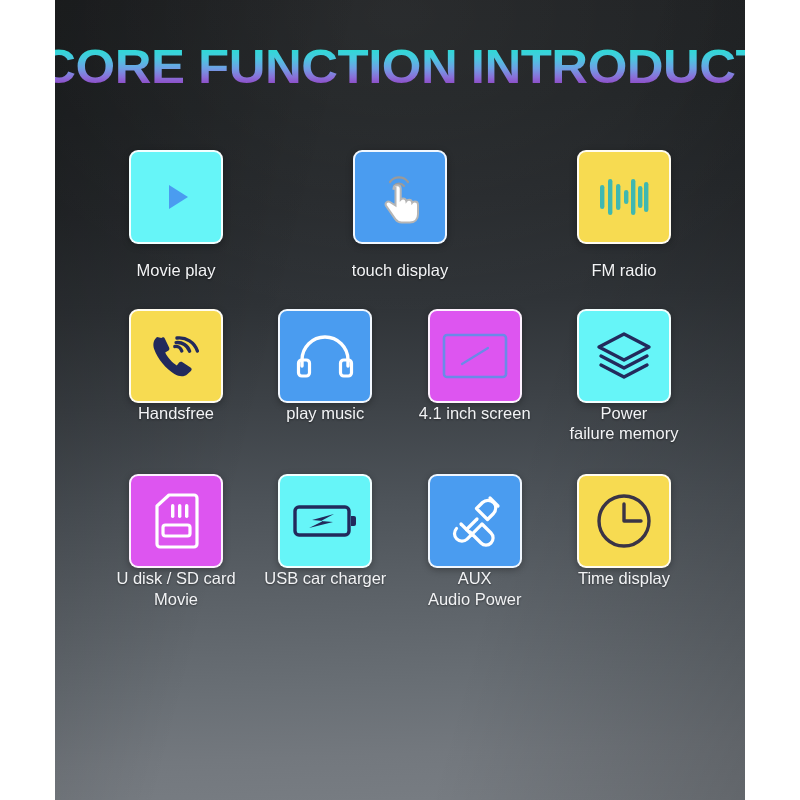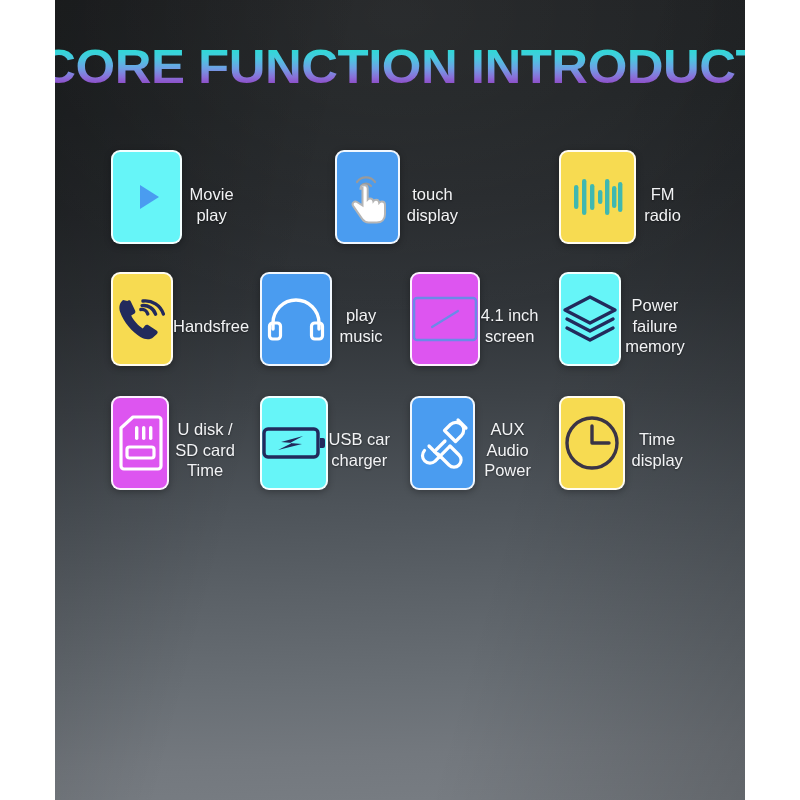--- a/index.html
+++ b/index.html
@@ -79,31 +79,30 @@
   .row {
     display:flex;
     width:690px;
     padding:0 56px;
     justify-content:space-between;
   }
   .row.r1 { margin-bottom:28px; }
   .row.r2 { margin-bottom:30px; }
   .cell {
     width:130px;
-    display:flex; flex-direction:row; align-items:center;
+    display:flex; flex-direction:column; align-items:center;
   }
   .tile {
     width:94px; height:94px;
     border-radius:9px;
     border:2px solid rgba(255,255,255,0.92);
     display:flex; align-items:center; justify-content:center;
     box-shadow:0 2px 7px rgba(0,0,0,0.30);
   }
   .label {
-    margin-top:14px;
     color:#f2f3f5;
     font-size:16.5px;
     line-height:1.25;
     text-align:center;
     white-space:pre-line;
     text-shadow:0 1px 2px rgba(0,0,0,0.45);
   }
   .row.r1 .label { margin-top:16px; }
 
   svg { display:block; }
@@ -250,21 +249,21 @@
                 <g fill="#ffffff">
                   <rect x="18" y="11" width="3.4" height="14" rx="1.7"></rect>
                   <rect x="25" y="11" width="3.4" height="14" rx="1.7"></rect>
                   <rect x="32" y="11" width="3.4" height="14" rx="1.7"></rect>
                 </g>
                 <rect x="10" y="32" width="27" height="11" rx="2.5" fill="none" stroke="#ffffff" stroke-width="3.2"></rect>
               </svg>
             </span>
           </div>
           <div class="label">U disk / SD card
-Time</div>
+Movie</div>
         </div>
 
         <div class="cell">
           <div class="tile" style="background:#66f5f8;">
             <span>
               <svg width="64" height="40" viewBox="0 0 64 40">
                 <rect x="2" y="6" width="54" height="28" rx="4" fill="none" stroke="#222a5c" stroke-width="3.4"></rect>
                 <path d="M58 15 h3 a2 2 0 0 1 2 2 v6 a2 2 0 0 1 -2 2 h-3 z" fill="#222a5c"></path>
                 <path d="M41 13 L19 19 L30 20 L16 27 L40 21 L28 20 Z" fill="#222a5c"></path>
               </svg>

